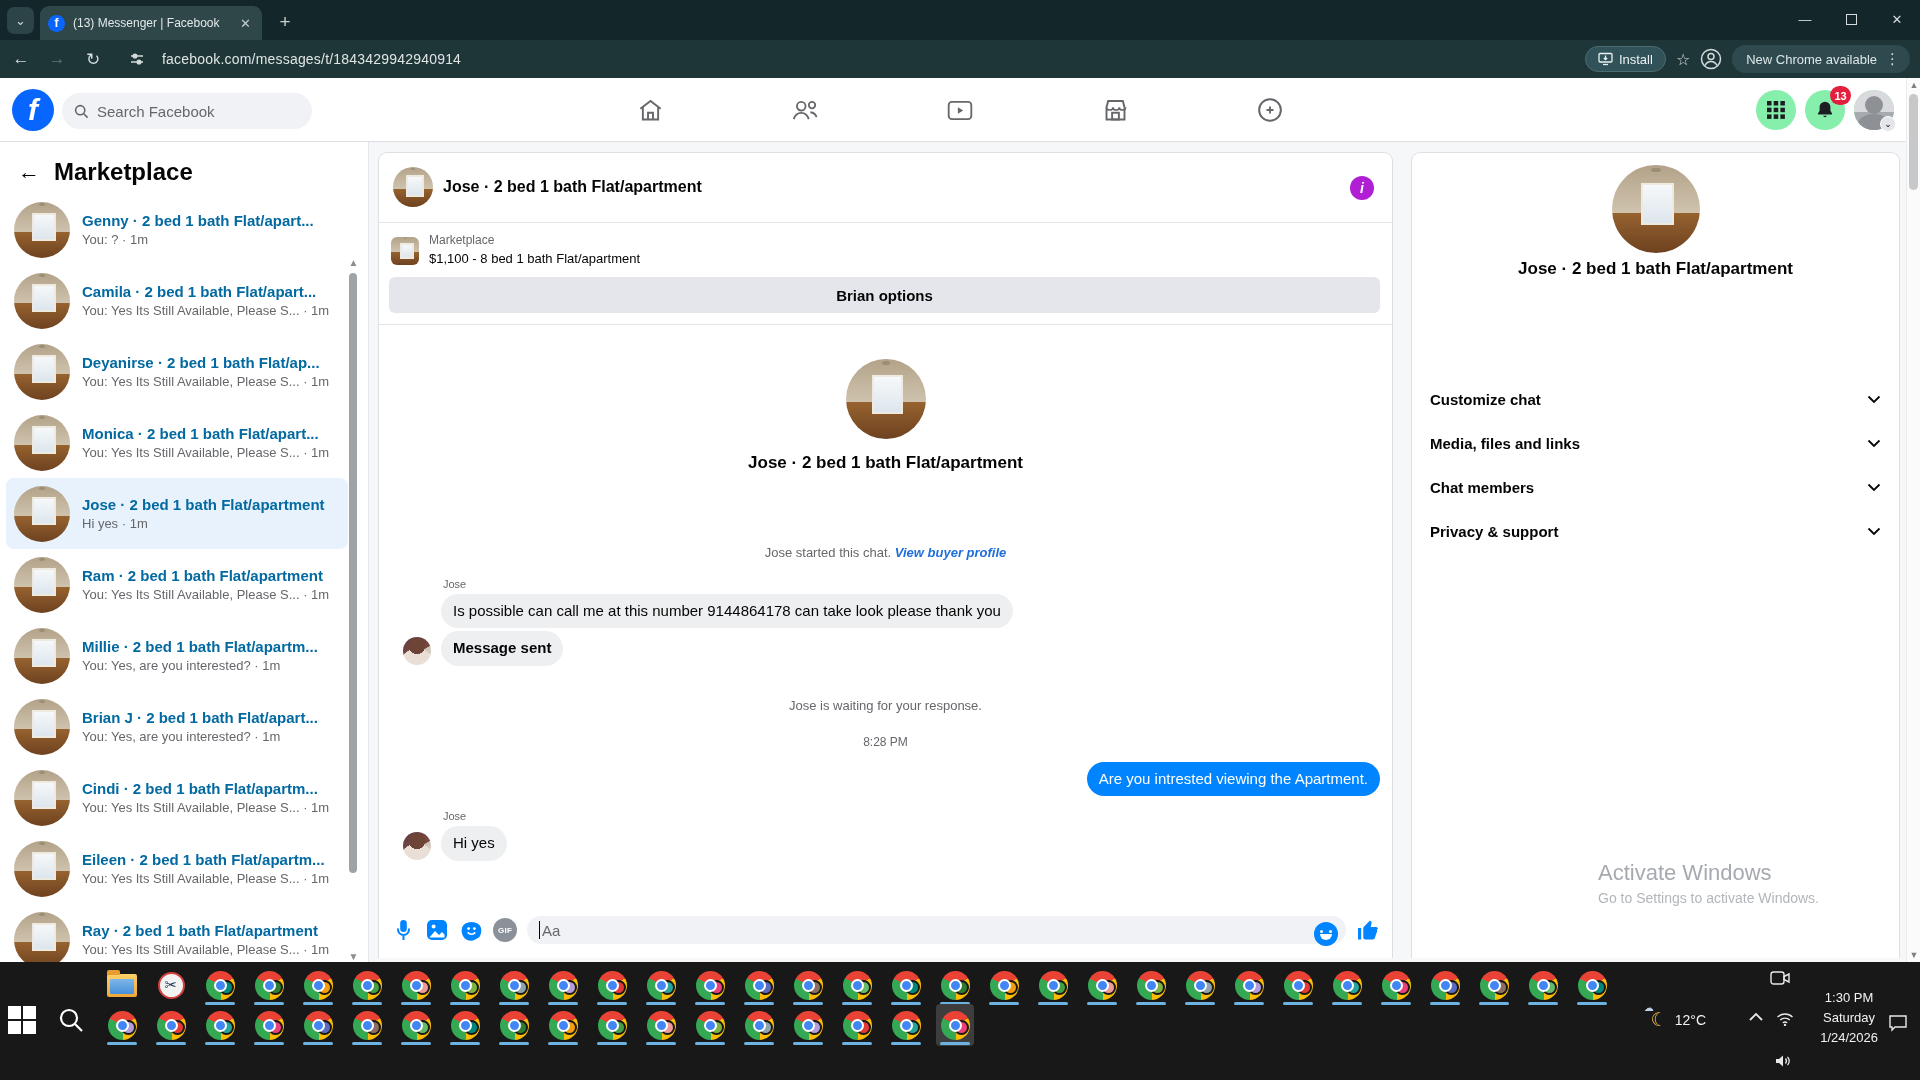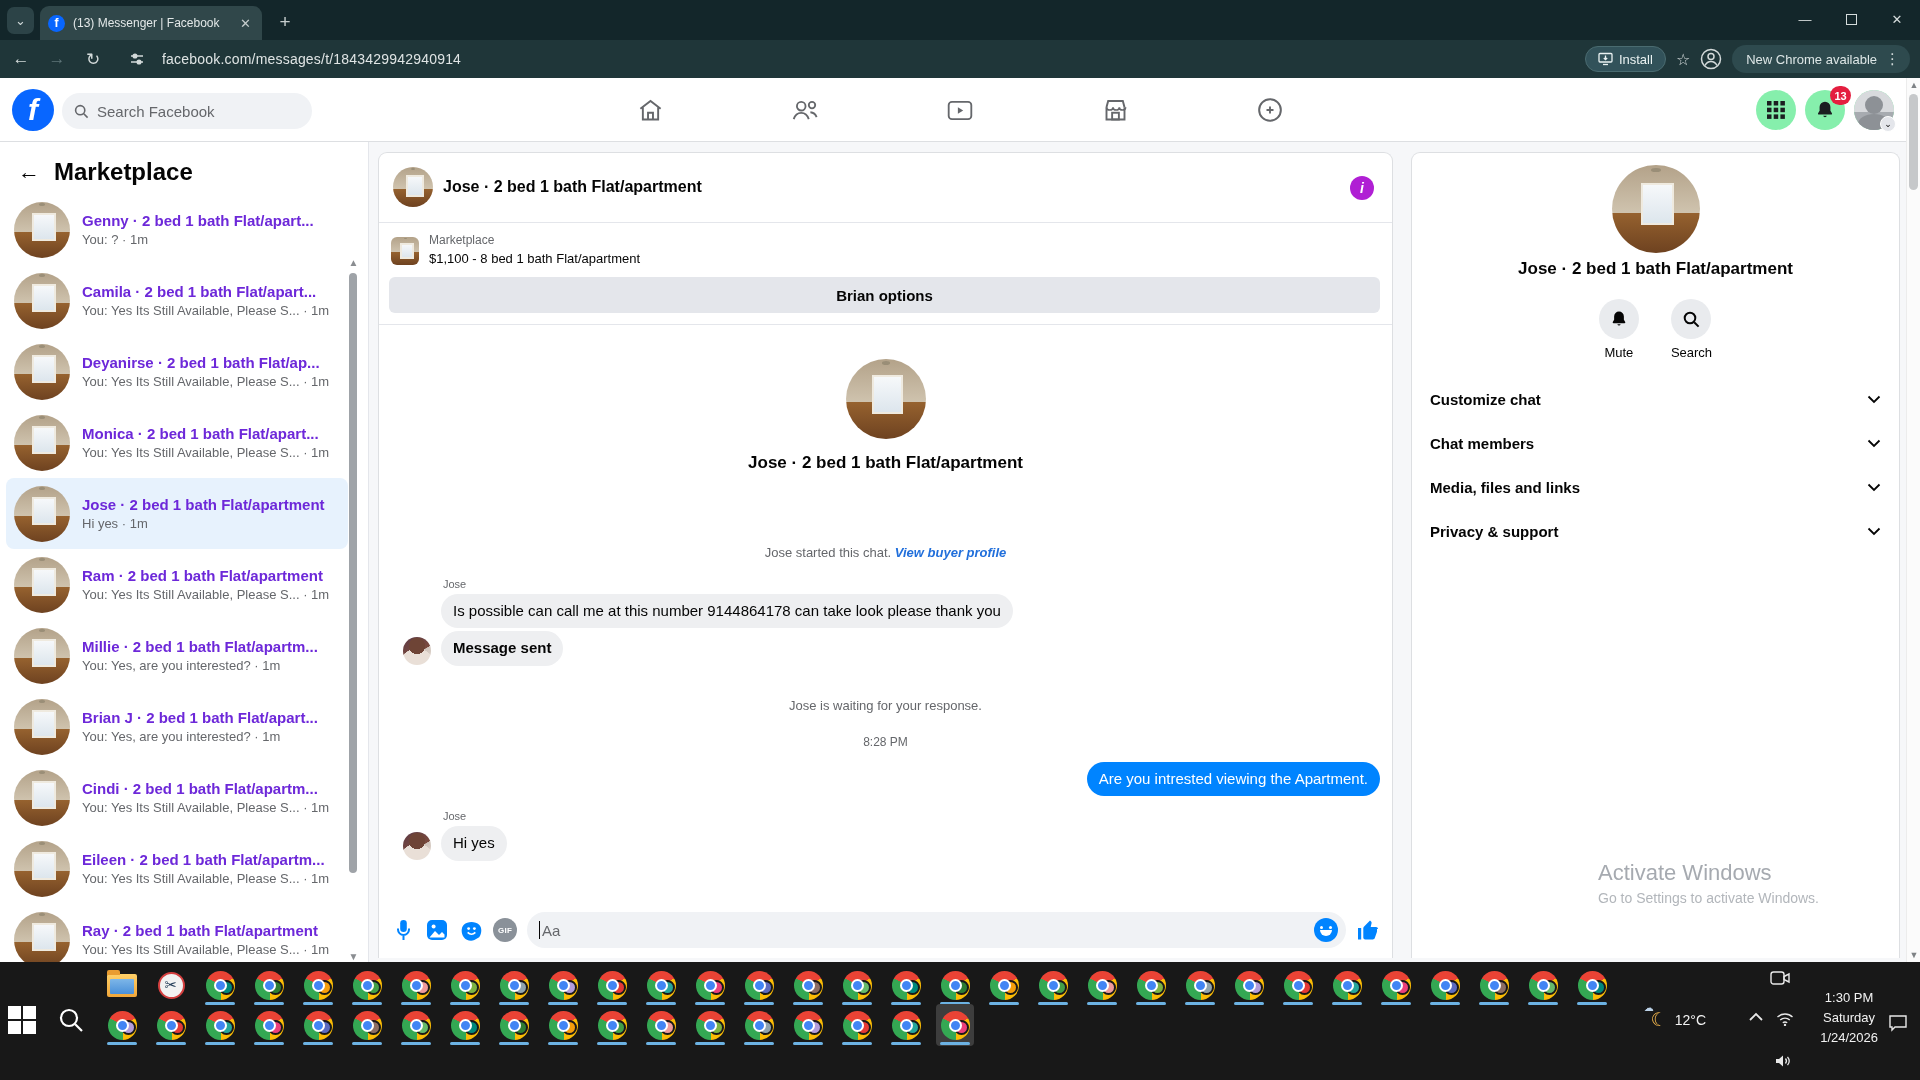--- a/index.html
+++ b/index.html
@@ -74,21 +74,21 @@
 
   
   #sidebar{position:absolute;left:0;top:64px;width:369px;height:820px;background:#fff;border-right:1px solid #e4e6eb;overflow:hidden;}
   #sidebar-header{display:flex;align-items:center;gap:14px;padding:16px 0 8px 18px;}
   #back-arrow{font-size:22px;color:#050505;}
   #sidebar-title{font-size:24px;font-weight:bold;color:#050505;}
   #conv-list{position:absolute;top:52px;left:6px;right:20px;bottom:0;}
   .conv{height:71px;display:flex;align-items:center;gap:12px;padding:0 8px;border-radius:8px;}
   .conv.selected{background:#e7f2fd;}
   .conv-av{width:56px;height:56px;}
-  .conv-title{font-size:15px;font-weight:600;color:#6d28d9;white-space:nowrap;}
+  .conv-title{font-size:15px;font-weight:600;color:#0369a1;white-space:nowrap;}
   .conv-sub{font-size:13px;color:#65676b;margin-top:3px;white-space:nowrap;}
   #side-scroll{position:absolute;left:347px;top:115px;width:13px;height:705px;}
   #side-scroll .arr{position:absolute;left:0;width:13px;color:#8a8d91;font-size:10px;text-align:center;}
   #side-scroll .thumb{position:absolute;left:2px;top:16px;width:8px;height:600px;border-radius:5px;background:#9fa3a8;}
 
   
   #chat-card{position:absolute;left:378px;top:74px;width:1015px;height:806px;background:#fff;
     border:1px solid #dddfe2;border-bottom:none;border-radius:9px 9px 0 0;overflow:hidden;}
   #chat-header{position:absolute;top:0;left:0;right:0;height:70px;border-bottom:1px solid #e4e6eb;}
   #chat-header .avatar-room{position:absolute;left:14px;top:14px;width:40px;height:40px;}
@@ -122,21 +122,21 @@
   .msg.m-center .bubble{background:none;font-size:13px;color:#65676b;padding:0;}
   .msg.m-time{text-align:center;padding:0;margin:18px 0 12px;}
   .msg.m-time .bubble{background:none;font-size:12px;color:#65676b;padding:0;}
   .msg.m-out{text-align:right;margin:6px 0 8px;}
   .msg.m-out .bubble{background:#0084ff;color:#fff;}
 
   #composer{position:absolute;left:0;right:0;bottom:0;height:56px;display:flex;align-items:center;gap:10px;padding:0 12px;}
   .comp-ic{width:24px;height:24px;flex:none;display:flex;align-items:center;justify-content:center;}
   #gif-icon{width:24px;height:24px;border-radius:50%;background:#8a9199;color:#fff;font-size:8px;font-weight:bold;
     display:flex;align-items:center;justify-content:center;letter-spacing:.3px;}
-  #msg-input{flex:1;height:36px;border-radius:18px;background:#f0f2f5;display:flex;align-items:center;padding:0 12px;position:relative;}
+  #msg-input{flex:1;height:28px;border-radius:18px;background:#f0f2f5;display:flex;align-items:center;padding:0 12px;position:relative;}
   #input-caret{width:1px;height:18px;background:#050505;margin-right:2px;}
   #input-ph{font-size:15px;color:#65676b;}
   #emoji-btn{position:absolute;right:8px;top:6px;width:24px;height:24px;border-radius:50%;background:#0084ff;}
   #emoji-btn::before{content:"";position:absolute;left:6px;top:8px;width:3px;height:3px;border-radius:50%;background:#fff;box-shadow:9px 0 0 #fff;}
   #emoji-btn::after{content:"";position:absolute;left:6px;top:12px;width:12px;height:6px;border-radius:0 0 12px 12px;background:#fff;}
 
   
   #details-card{position:absolute;left:1411px;top:74px;width:489px;height:806px;background:#fff;
     border:1px solid #dddfe2;border-bottom:none;border-radius:9px 9px 0 0;}
   #details-card .avatar-room.big{position:absolute;left:50%;margin-left:-44px;top:12px;width:88px;height:88px;}
@@ -527,56 +527,35 @@
         <svg width="25" height="25" viewBox="0 0 24 24">
             <path fill="#0084ff" d="M2 21h3.2V9.6H2V21zM22 10.6c0-1.1-.9-2-2-2h-5.3l.9-4.1c.1-.5-.1-1-.5-1.4L14 2 7.9 8.2c-.4.4-.6.9-.6 1.4v9.4c0 1.1.9 2 2 2h7.6c.8 0 1.5-.5 1.8-1.2l2.2-6.3c.1-.2.1-.5.1-.7v-2.2z"></path>
           </svg>
       </span>
     </div>
   </div>
 
   <div id="details-card">
     <span class="avatar-room big"></span>
     <div id="details-title">Jose · 2 bed 1 bath Flat/apartment</div>
-    <div id="details-actions">
-      <div class="d-action">
-        <span class="circ">
-            <svg width="18" height="18" viewBox="0 0 24 24">
-          <path fill="#050505" d="M12 2a6.5 6.5 0 0 0-6.5 6.5V13l-1.8 3a1 1 0 0 0 .9 1.5h14.8a1 1 0 0 0 .9-1.5L18.5 13V8.5A6.5 6.5 0 0 0 12 2zM9.8 19a2.3 2.3 0 0 0 4.4 0z"></path>
-            </svg>
-          </span>
-        <div class="lbl">Mute</div>
-      </div>
-      <div class="d-action">
-        <span class="circ">
-            <svg width="17" height="17" viewBox="0 0 17 17">
-              <g stroke="#050505" stroke-width="2" fill="none">
-          <circle cx="7" cy="7" r="5.3"></circle>
-                <line x1="11.2" y1="11.2" x2="15.6" y2="15.6"></line>
-              </g>
-            </svg>
-          </span>
-        <div class="lbl">Search</div>
-      </div>
-    </div>
     <div id="details-sections">
         <div class="d-sec">
     <span class="t">Customize chat</span>
     <svg width="14" height="9" viewBox="0 0 14 9">
       <path d="M1.5 1.5 7 7l5.5-5.5" stroke="#050505" stroke-width="1.8" fill="none"></path>
           </svg>
   </div>
         <div class="d-sec">
-    <span class="t">Chat members</span>
+    <span class="t">Media, files and links</span>
     <svg width="14" height="9" viewBox="0 0 14 9">
       <path d="M1.5 1.5 7 7l5.5-5.5" stroke="#050505" stroke-width="1.8" fill="none"></path>
           </svg>
   </div>
         <div class="d-sec">
-    <span class="t">Media, files and links</span>
+    <span class="t">Chat members</span>
     <svg width="14" height="9" viewBox="0 0 14 9">
       <path d="M1.5 1.5 7 7l5.5-5.5" stroke="#050505" stroke-width="1.8" fill="none"></path>
           </svg>
   </div>
         <div class="d-sec">
     <span class="t">Privacy &amp; support</span>
     <svg width="14" height="9" viewBox="0 0 14 9">
       <path d="M1.5 1.5 7 7l5.5-5.5" stroke="#050505" stroke-width="1.8" fill="none"></path>
           </svg>
   </div>

